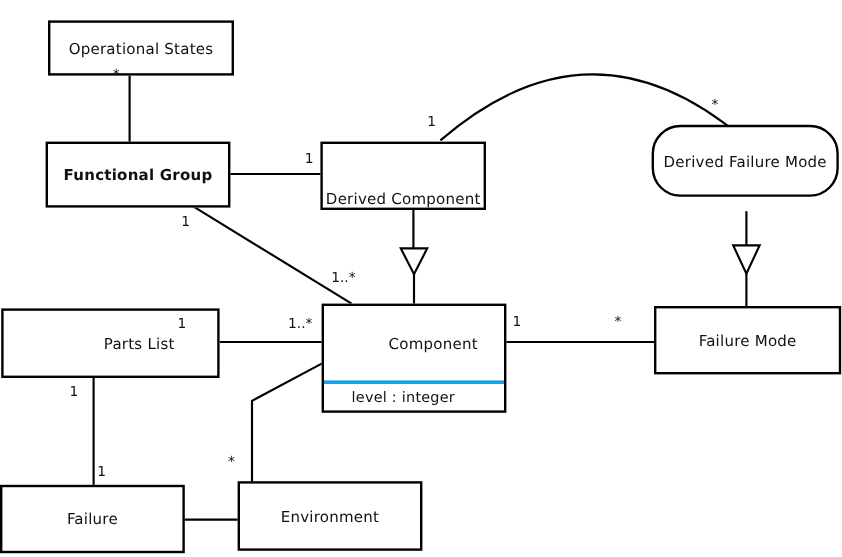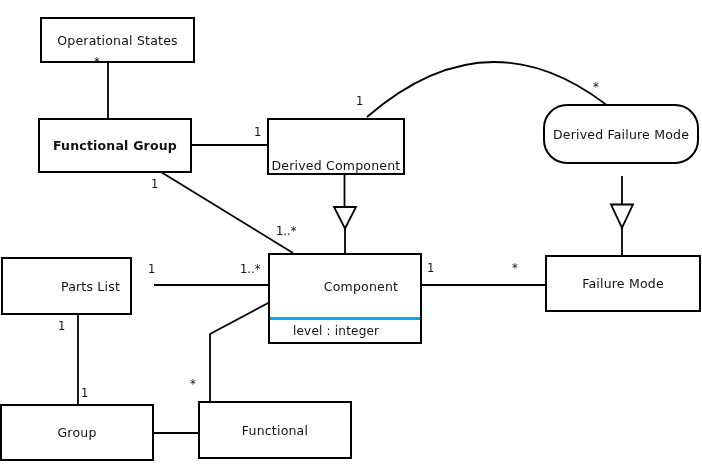--- a/index.html
+++ b/index.html
@@ -105,43 +105,43 @@
   </div>
 
   <div class="node" style="left:267px; top:118px; width:138px; height:57px;align-items:flex-end;">
     <span>Derived Component</span>
   </div>
 
   <div class="node" style="left:543px; top:104px; width:156px; height:60px;border-radius:24px;">
     <span>Derived Failure Mode</span>
   </div>
 
-  <div class="node" style="left:1px; top:257px; width:131px; height:58px;padding-left:48px;">
+  <div class="node" style="left:1px; top:257px; width:182px; height:58px;padding-left:48px;">
     <span>Parts List</span>
   </div>
 
   <div class="node node--compartments" style="left:268px; top:253px; width:154px; height:91px;">
     <div class="compartment-name">
       <span>Component</span>
     </div>
     <div class="compartment-attrs">
       <span>level : integer</span>
     </div>
   </div>
 
   <div class="node" style="left:545px; top:255px; width:156px; height:57px;">
     <span>Failure Mode</span>
   </div>
 
   <div class="node" style="left:0px; top:404px; width:154px; height:57px;">
-    <span>Group</span>
+    <span>Failure</span>
   </div>
 
   <div class="node" style="left:198px; top:401px; width:154px; height:58px;">
-    <span>Functional</span>
+    <span>Environment</span>
   </div>
 
   <span class="mult" style="left:94px; top:57px;">*</span>
 
   <span class="mult" style="left:254px; top:127px;">1</span>
 
   <span class="mult" style="left:151px; top:179px;">1</span>
 
   <span class="mult" style="left:276px; top:226px;">1..*</span>
 

